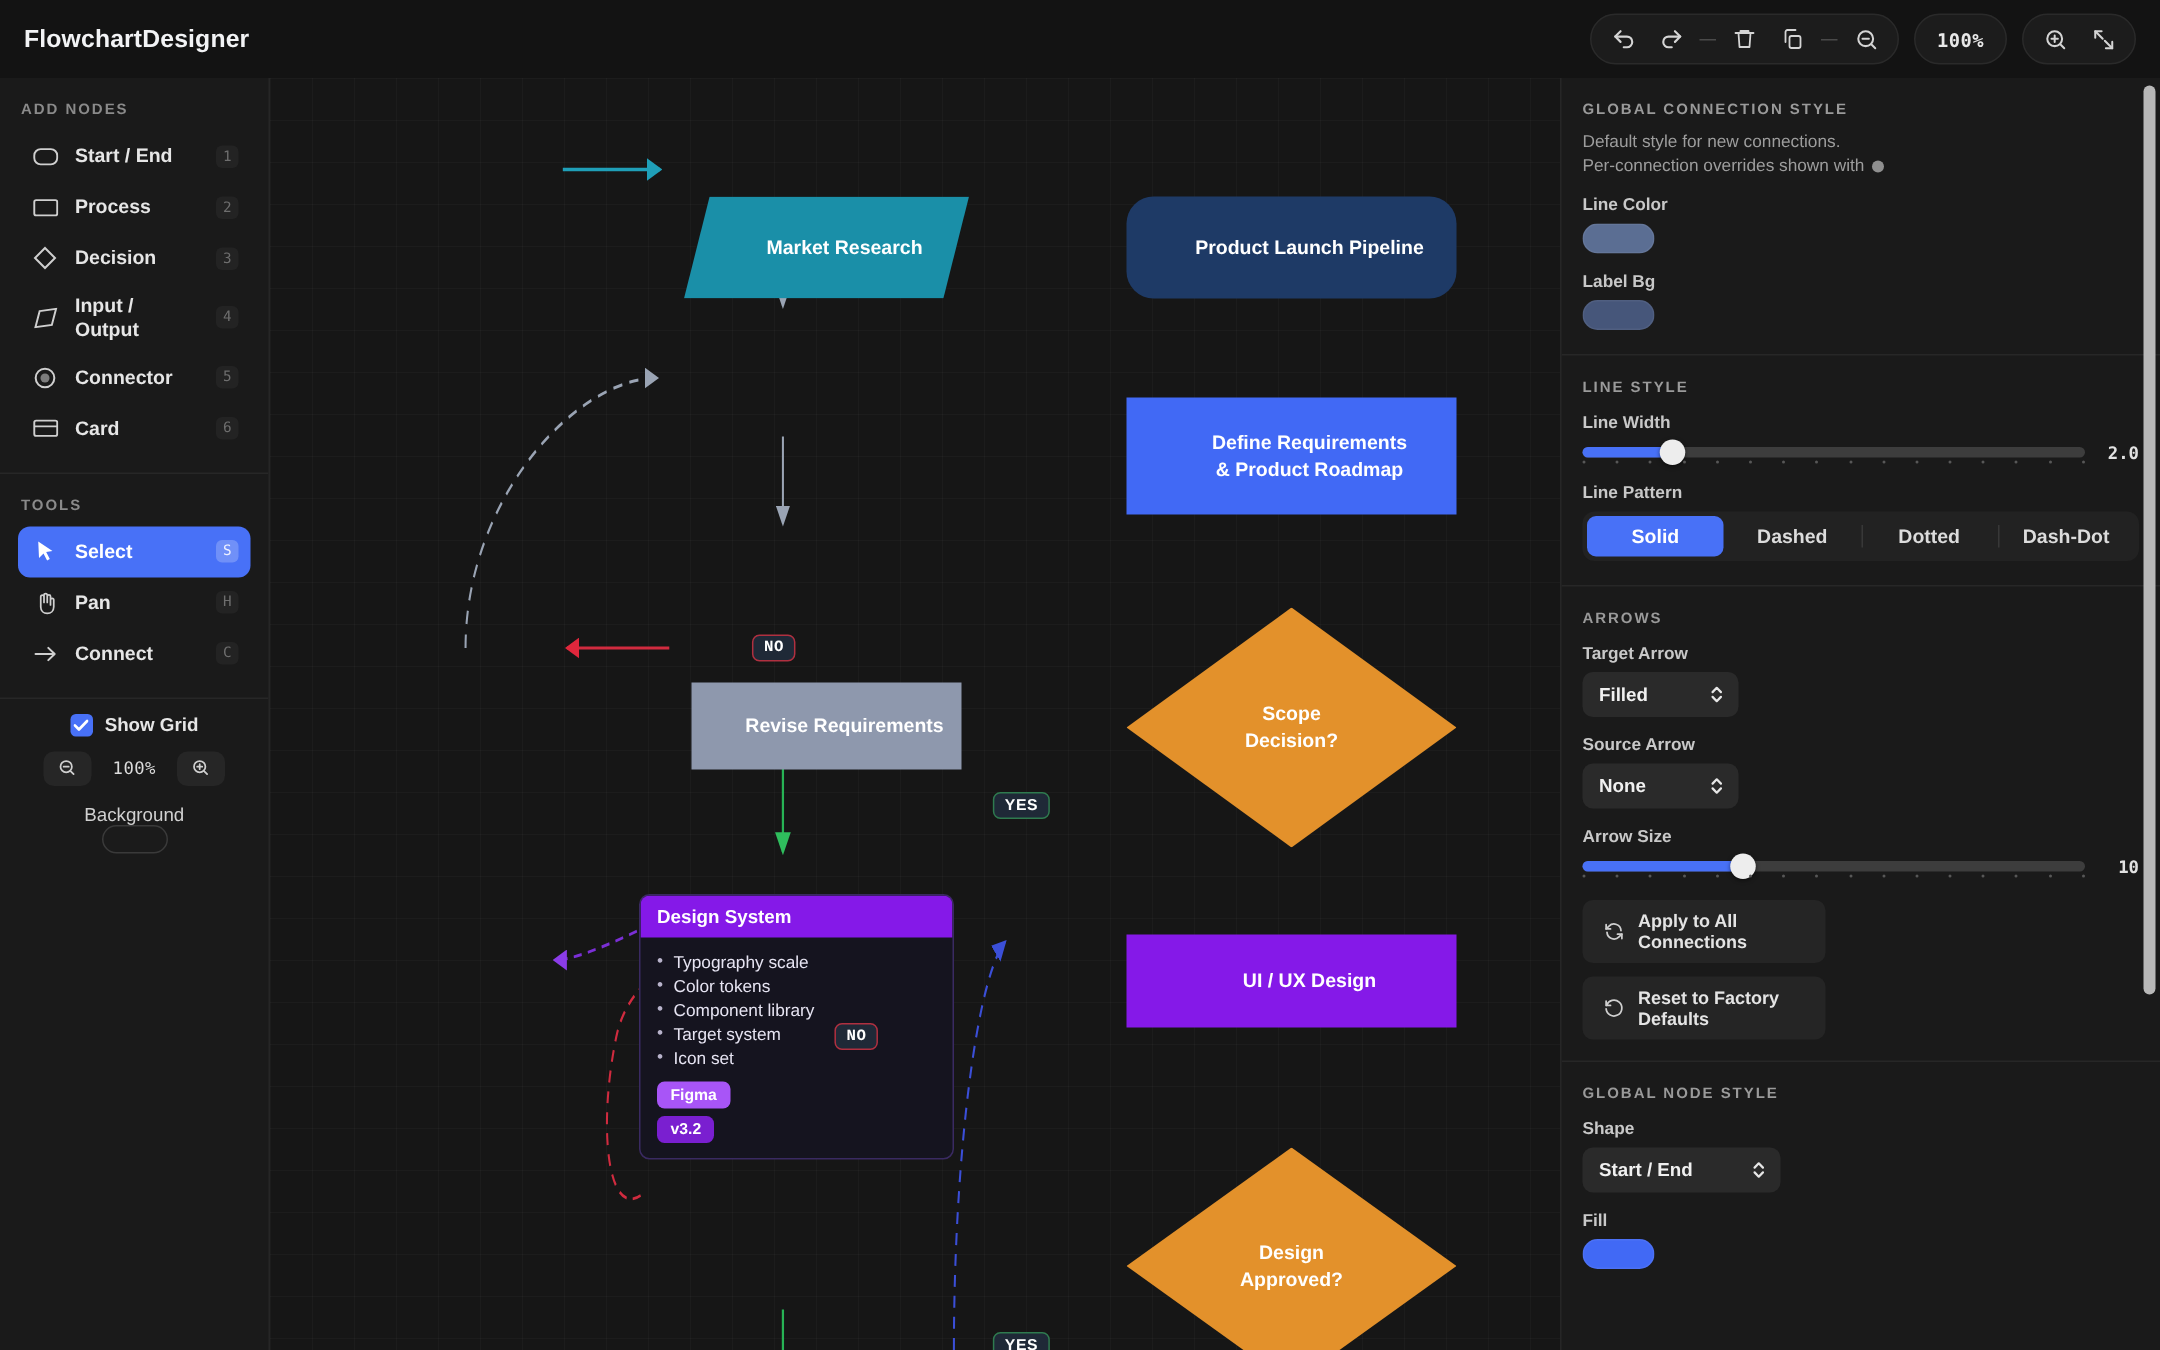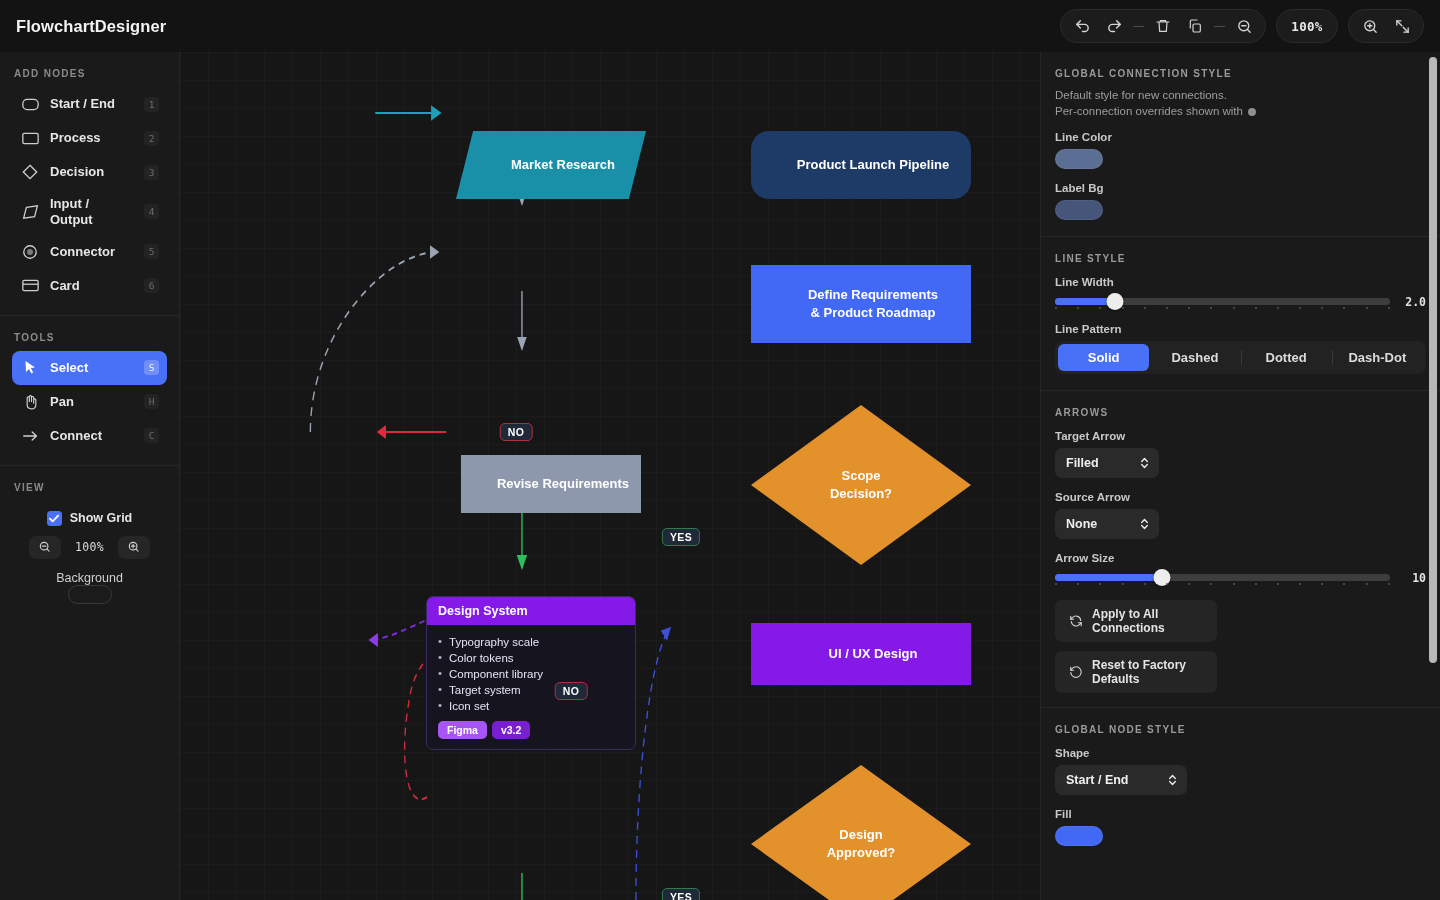--- a/index.html
+++ b/index.html
@@ -132,42 +132,42 @@
     color: #fff; font-size: 13px; font-weight: bold; text-align: center; line-height: 1.35;
     white-space: pre-line; pointer-events: none;
   }
 
   .edge-label {
     position: absolute; transform: translate(-50%, -50%);
     font-size: 10.5px; font-weight: bold; color: #fff;
     padding: 2px 7px; border-radius: 5px;
     background: #1f2937; letter-spacing: .4px;
   }
-  .edge-label.no { border: 1px solid #b03040; }
+  .edge-label.no { border: 1px solid #b03040; font-family: Liberation Mono, monospace; }
   .edge-label.yes { border: 1px solid #2f7a4f; }
 
   
   .card {
     position: absolute; border-radius: 7px; overflow: hidden;
     background: #15141f; border: 1px solid #3a2a62;
   }
   .card-head {
     font-size: 12.5px; font-weight: bold; color: #fff;
     padding: 7px 11px; background: #8519e8;
   }
   .card-body { padding: 9px 11px 10px 11px; }
   .card-body ul { list-style: none; }
   .card-body li {
     font-size: 11.5px; color: #e6e4f2; line-height: 16px;
     padding-left: 11px; position: relative;
   }
   .card-body li::before {
     content: "•"; position: absolute; left: 0; top: -1px; color: #b9b4cc;
   }
-  .chips { margin-top: 7px; display: flex; flex-direction: row; align-items: flex-start; gap: 5px; }
+  .chips { margin-top: 7px; display: flex; flex-direction: column; align-items: flex-start; gap: 5px; }
   .chip {
     font-size: 10.5px; font-weight: bold; color: #fff;
     border-radius: 5px; padding: 3px 9px;
   }
   .chip.c0 { background: #a855f7; }
   .chip.c1 { background: #7a1fd0; }
 
   
   .rpanel {
     width: 400px; flex: 0 0 400px; background: #1a1a1a;
@@ -402,21 +402,20 @@
         <span class="ico">
           <svg width="17" height="14" viewBox="0 0 20 14" fill="none" stroke="currentColor" stroke-width="1.6" stroke-linecap="round" stroke-linejoin="round">
               <path d="M2 7h15M12 2.2 17 7l-5 4.8"></path>
             </svg>
         </span>
         <span class="lbl">Connect</span>
         <span class="kbd">C</span>
       </div>
 
       <div class="sb-divider"></div>
-      <div class="sect-title">VIEW</div>
 
       <div class="view-row">
         <div class="chk-row">
           <span class="chk">
             <svg width="10" height="9" viewBox="0 0 11 9" fill="none" stroke="#fff" stroke-width="2" stroke-linecap="round" stroke-linejoin="round">
                 <path d="M1 4.6 4 7.6 10 1.4"></path>
               </svg>
           </span>
           <span class="chk-lbl">Show Grid</span>
         </div>

